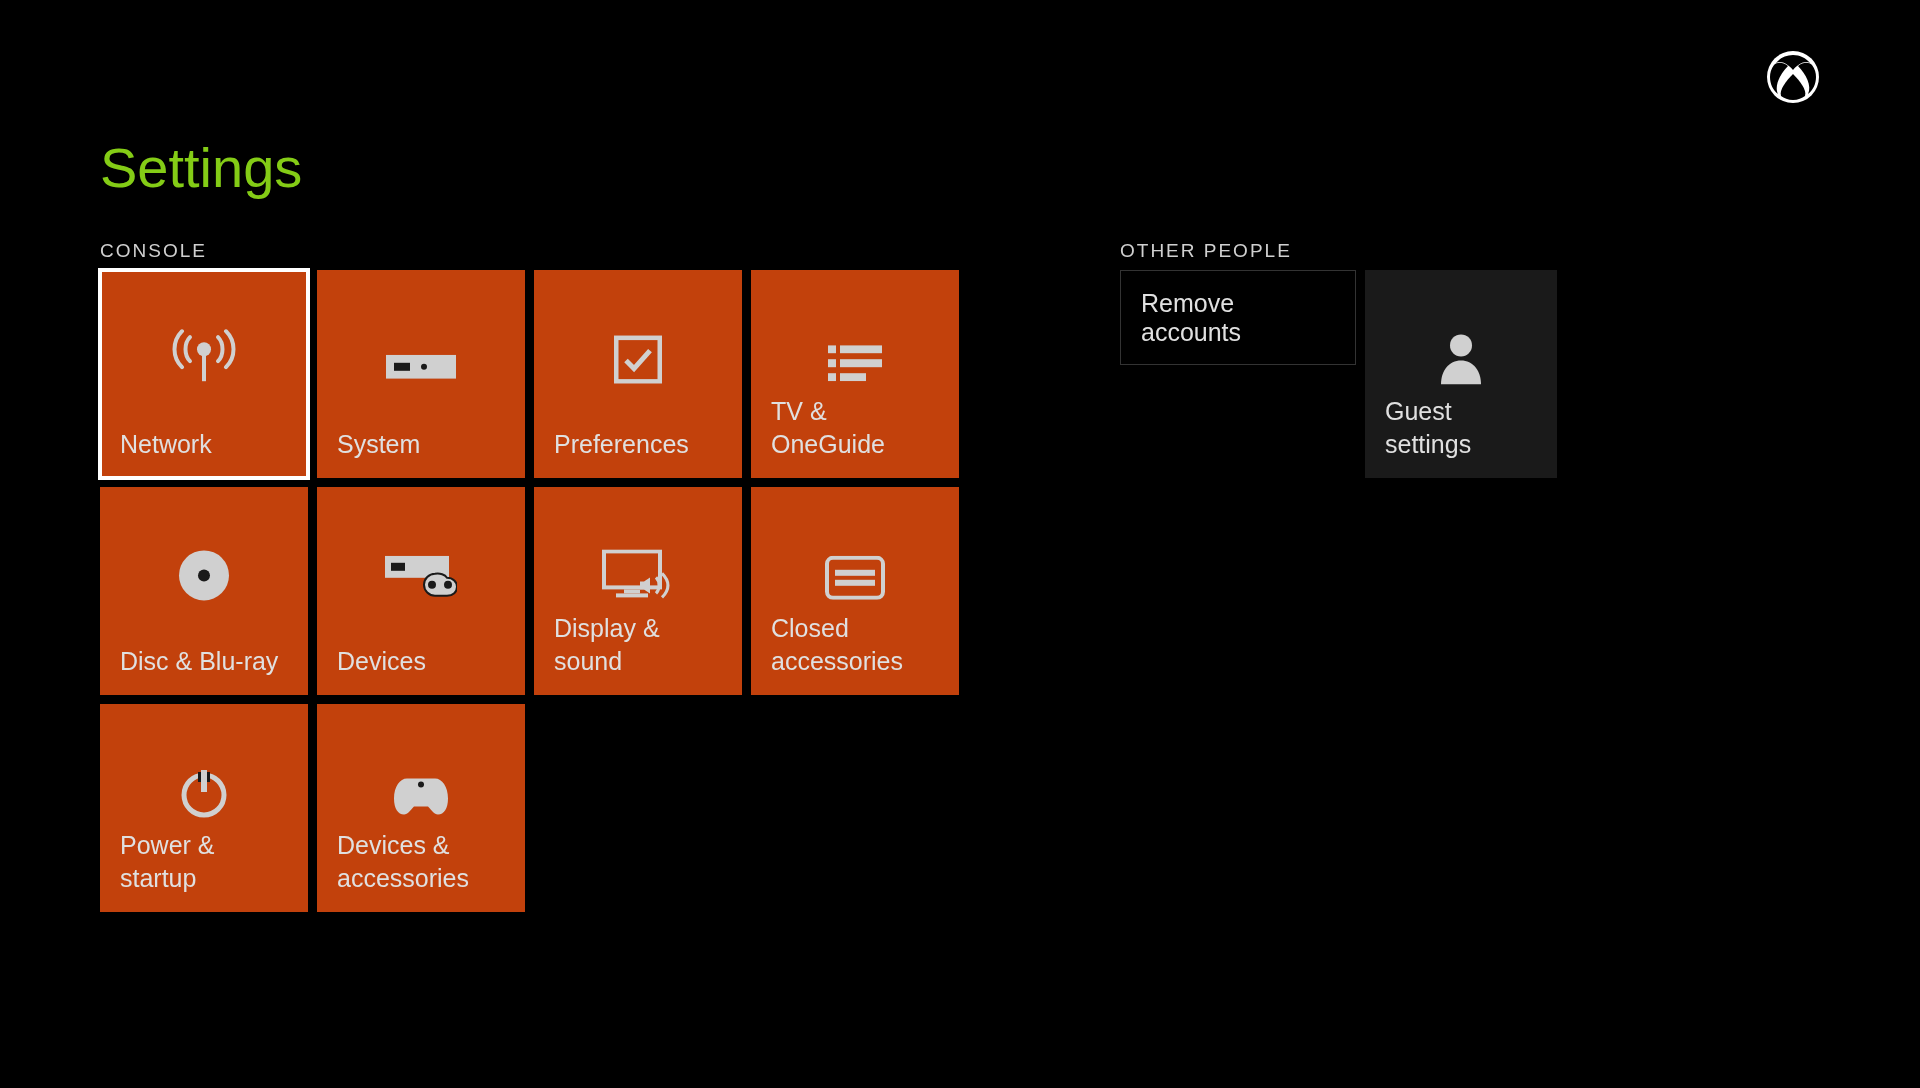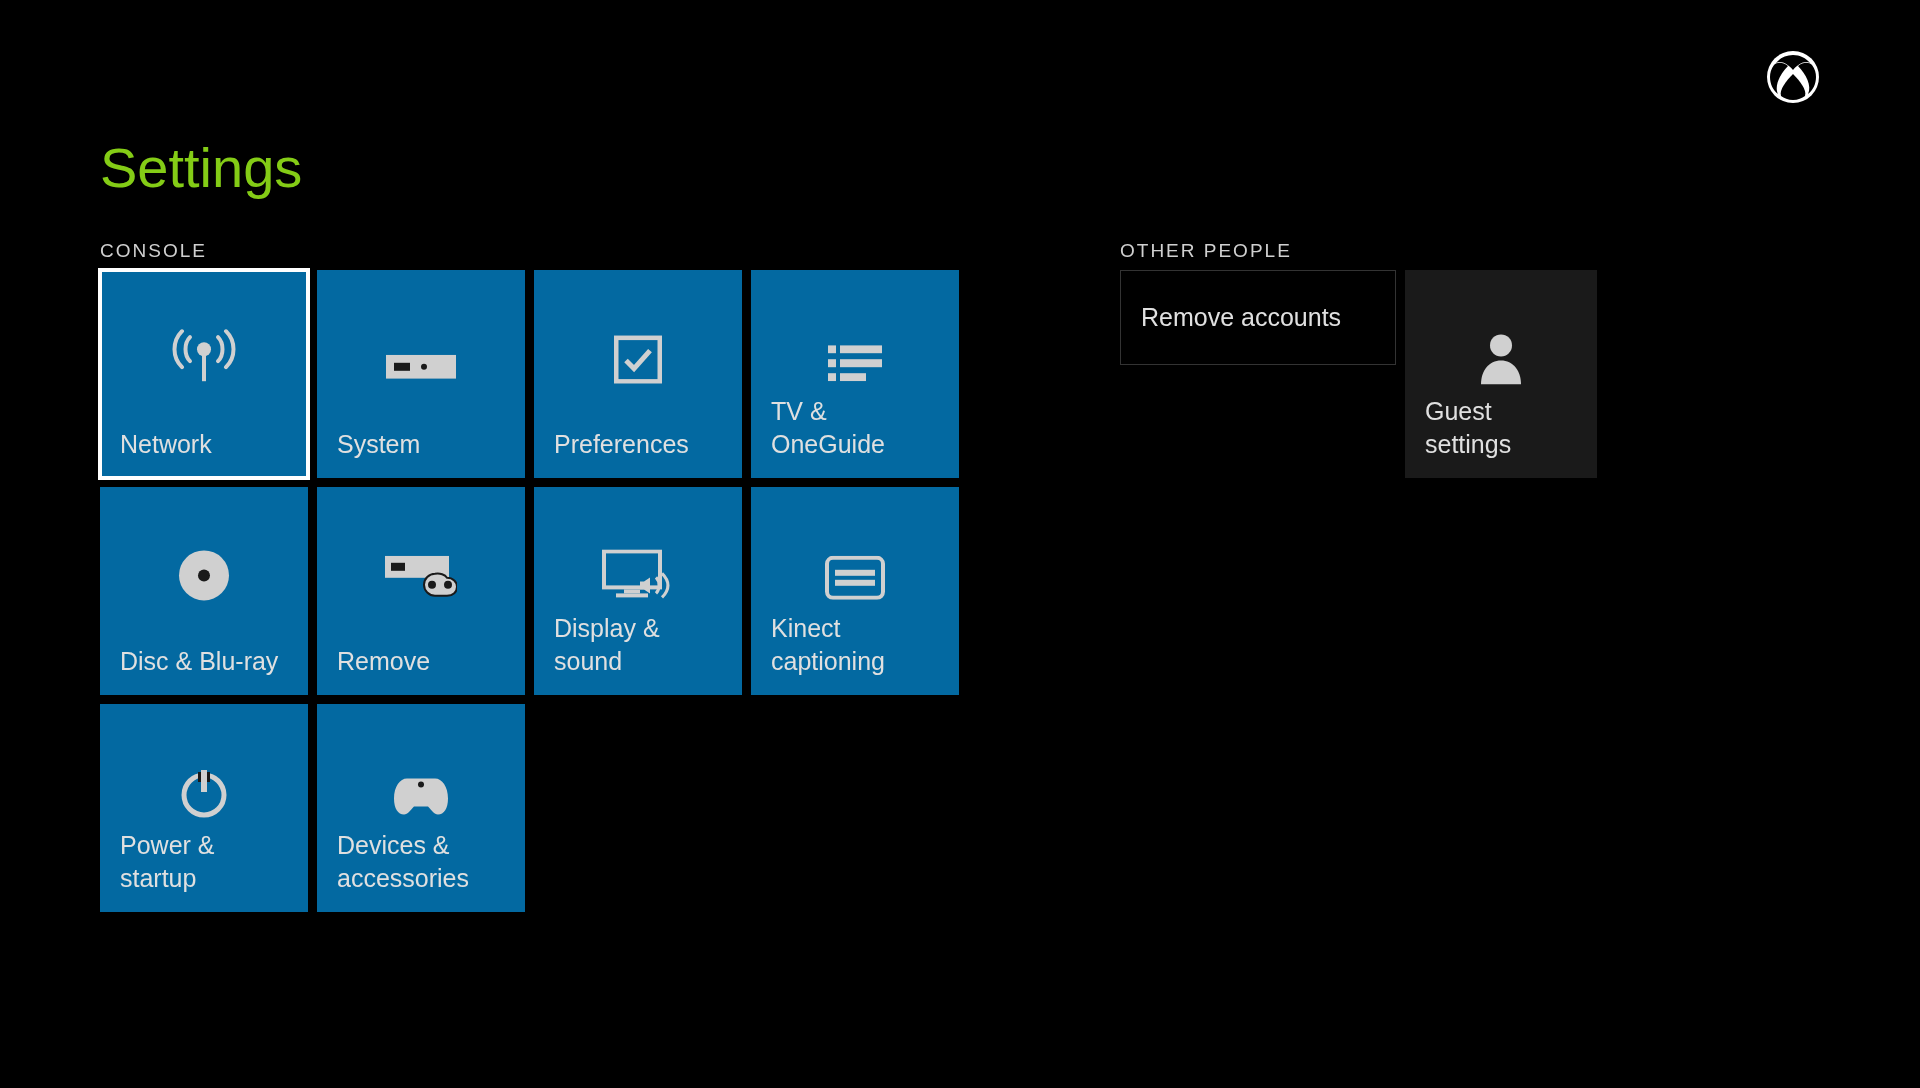--- a/index.html
+++ b/index.html
@@ -46,21 +46,21 @@
       top: 240px;
       left: 1120px;
     }
     .tile-grid {
       display: grid;
       grid-template-columns: repeat(4, 208px);
       grid-auto-rows: 208px;
       gap: 9px;
     }
     .tile {
-      background: #0369a1;
+      background: #c2410c;
       position: relative;
       cursor: pointer;
       display: flex;
       flex-direction: column;
       justify-content: flex-end;
       padding: 18px 20px;
     }
     .tile.selected {
       outline: 4px solid #fff;
       outline-offset: -2px;
@@ -78,21 +78,21 @@
       font-size: 25px;
       font-weight: 400;
       color: #e0e0e0;
       line-height: 1.3;
     }
     .other-row {
       display: flex;
       gap: 9px;
     }
     .remove-accounts-tile {
-      width: 276px;
+      width: 236px;
       height: 95px;
       background: #000;
       border: 1px solid #333;
       display: flex;
       align-items: center;
       padding: 0 20px;
       cursor: pointer;
     }
     .remove-accounts-label {
       font-size: 25px;
@@ -196,21 +196,21 @@
     <div class="tile">
       <div class="tile-icon">
         <svg width="72" height="44" viewBox="0 0 72 44">
           <rect x="0" y="0" width="64" height="22" fill="#d0d0d0"></rect>
           <rect x="6" y="7" width="14" height="8" fill="#1a1a1a"></rect>
           <path d="M 50 18 C 44 18 39 23 39 29 C 39 35 44 40 50 40 L 62 40 C 68 40 72 36 72 31 C 72 26 68 22 62 22 C 60 19 55 17 50 18 Z" fill="#d0d0d0" stroke="#1a1a1a" stroke-width="2"></path>
           <circle cx="47" cy="29" r="4" fill="#1a1a1a"></circle>
           <circle cx="63" cy="29" r="4" fill="#1a1a1a"></circle>
         </svg>
       </div>
-      <div class="tile-label">Remove</div>
+      <div class="tile-label">Devices</div>
     </div>
 
     <div class="tile">
       <div class="tile-icon">
         <svg width="72" height="52" viewBox="0 0 72 52">
           <rect x="2" y="2" width="56" height="36" fill="none" stroke="#d0d0d0" stroke-width="4"></rect>
           <rect x="22" y="40" width="16" height="4" fill="#d0d0d0"></rect>
           <rect x="14" y="44" width="32" height="4" fill="#d0d0d0"></rect>
           <path d="M 48 28 L 48 44 L 42 40 L 38 40 L 38 32 L 42 32 Z" fill="#d0d0d0"></path>
           <path d="M 54 28 C 58 32 58 40 54 44" fill="none" stroke="#d0d0d0" stroke-width="3"></path>
@@ -221,21 +221,21 @@
     </div>
 
     <div class="tile">
       <div class="tile-icon">
         <svg width="60" height="44" viewBox="0 0 60 44">
           <rect x="2" y="2" width="56" height="40" rx="6" fill="none" stroke="#d0d0d0" stroke-width="4"></rect>
           <rect x="10" y="14" width="40" height="6" fill="#d0d0d0"></rect>
           <rect x="10" y="24" width="40" height="6" fill="#d0d0d0"></rect>
         </svg>
       </div>
-      <div class="tile-label">Kinect captioning</div>
+      <div class="tile-label">Closed accessories</div>
     </div>
 
     <div class="tile">
       <div class="tile-icon">
         <svg width="50" height="50" viewBox="0 0 50 50">
           <circle cx="25" cy="27" r="20" fill="none" stroke="#d0d0d0" stroke-width="5"></circle>
           <rect x="22" y="2" width="6" height="22" fill="#d0d0d0"></rect>
           <rect x="19" y="4" width="12" height="10" fill="#1a1a1a"></rect>
           <rect x="22" y="2" width="6" height="22" fill="#d0d0d0"></rect>
         </svg>

